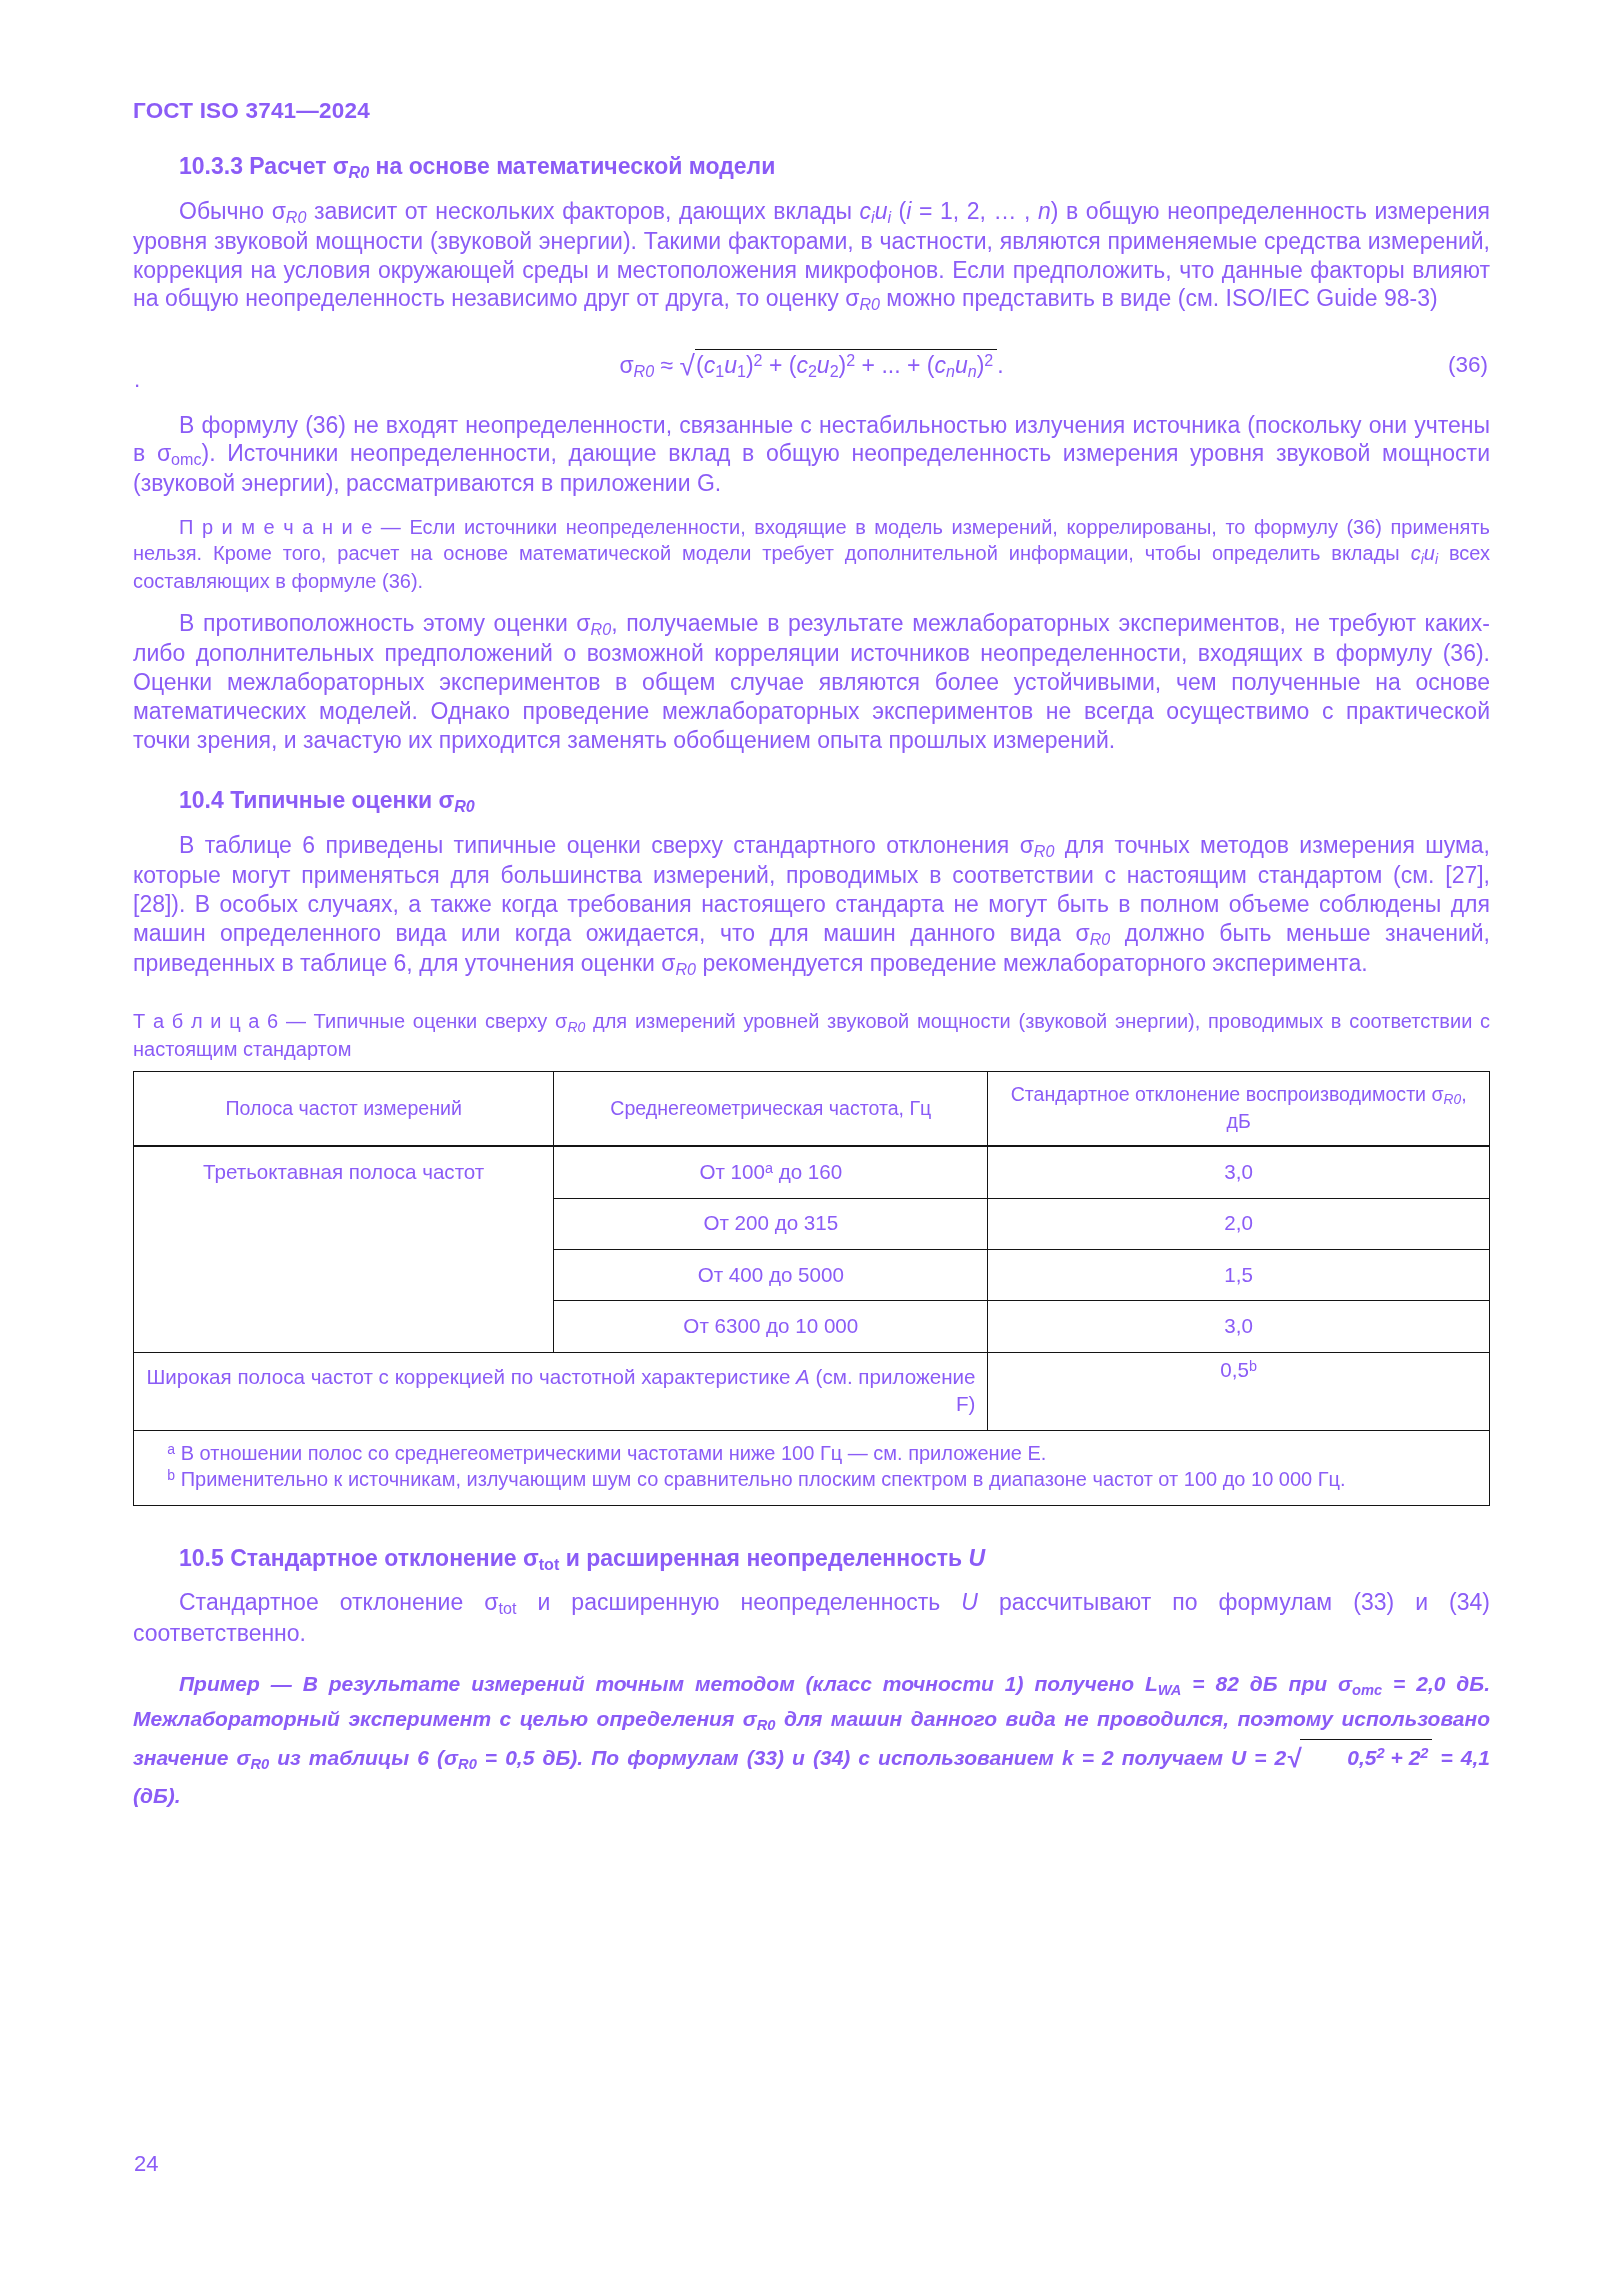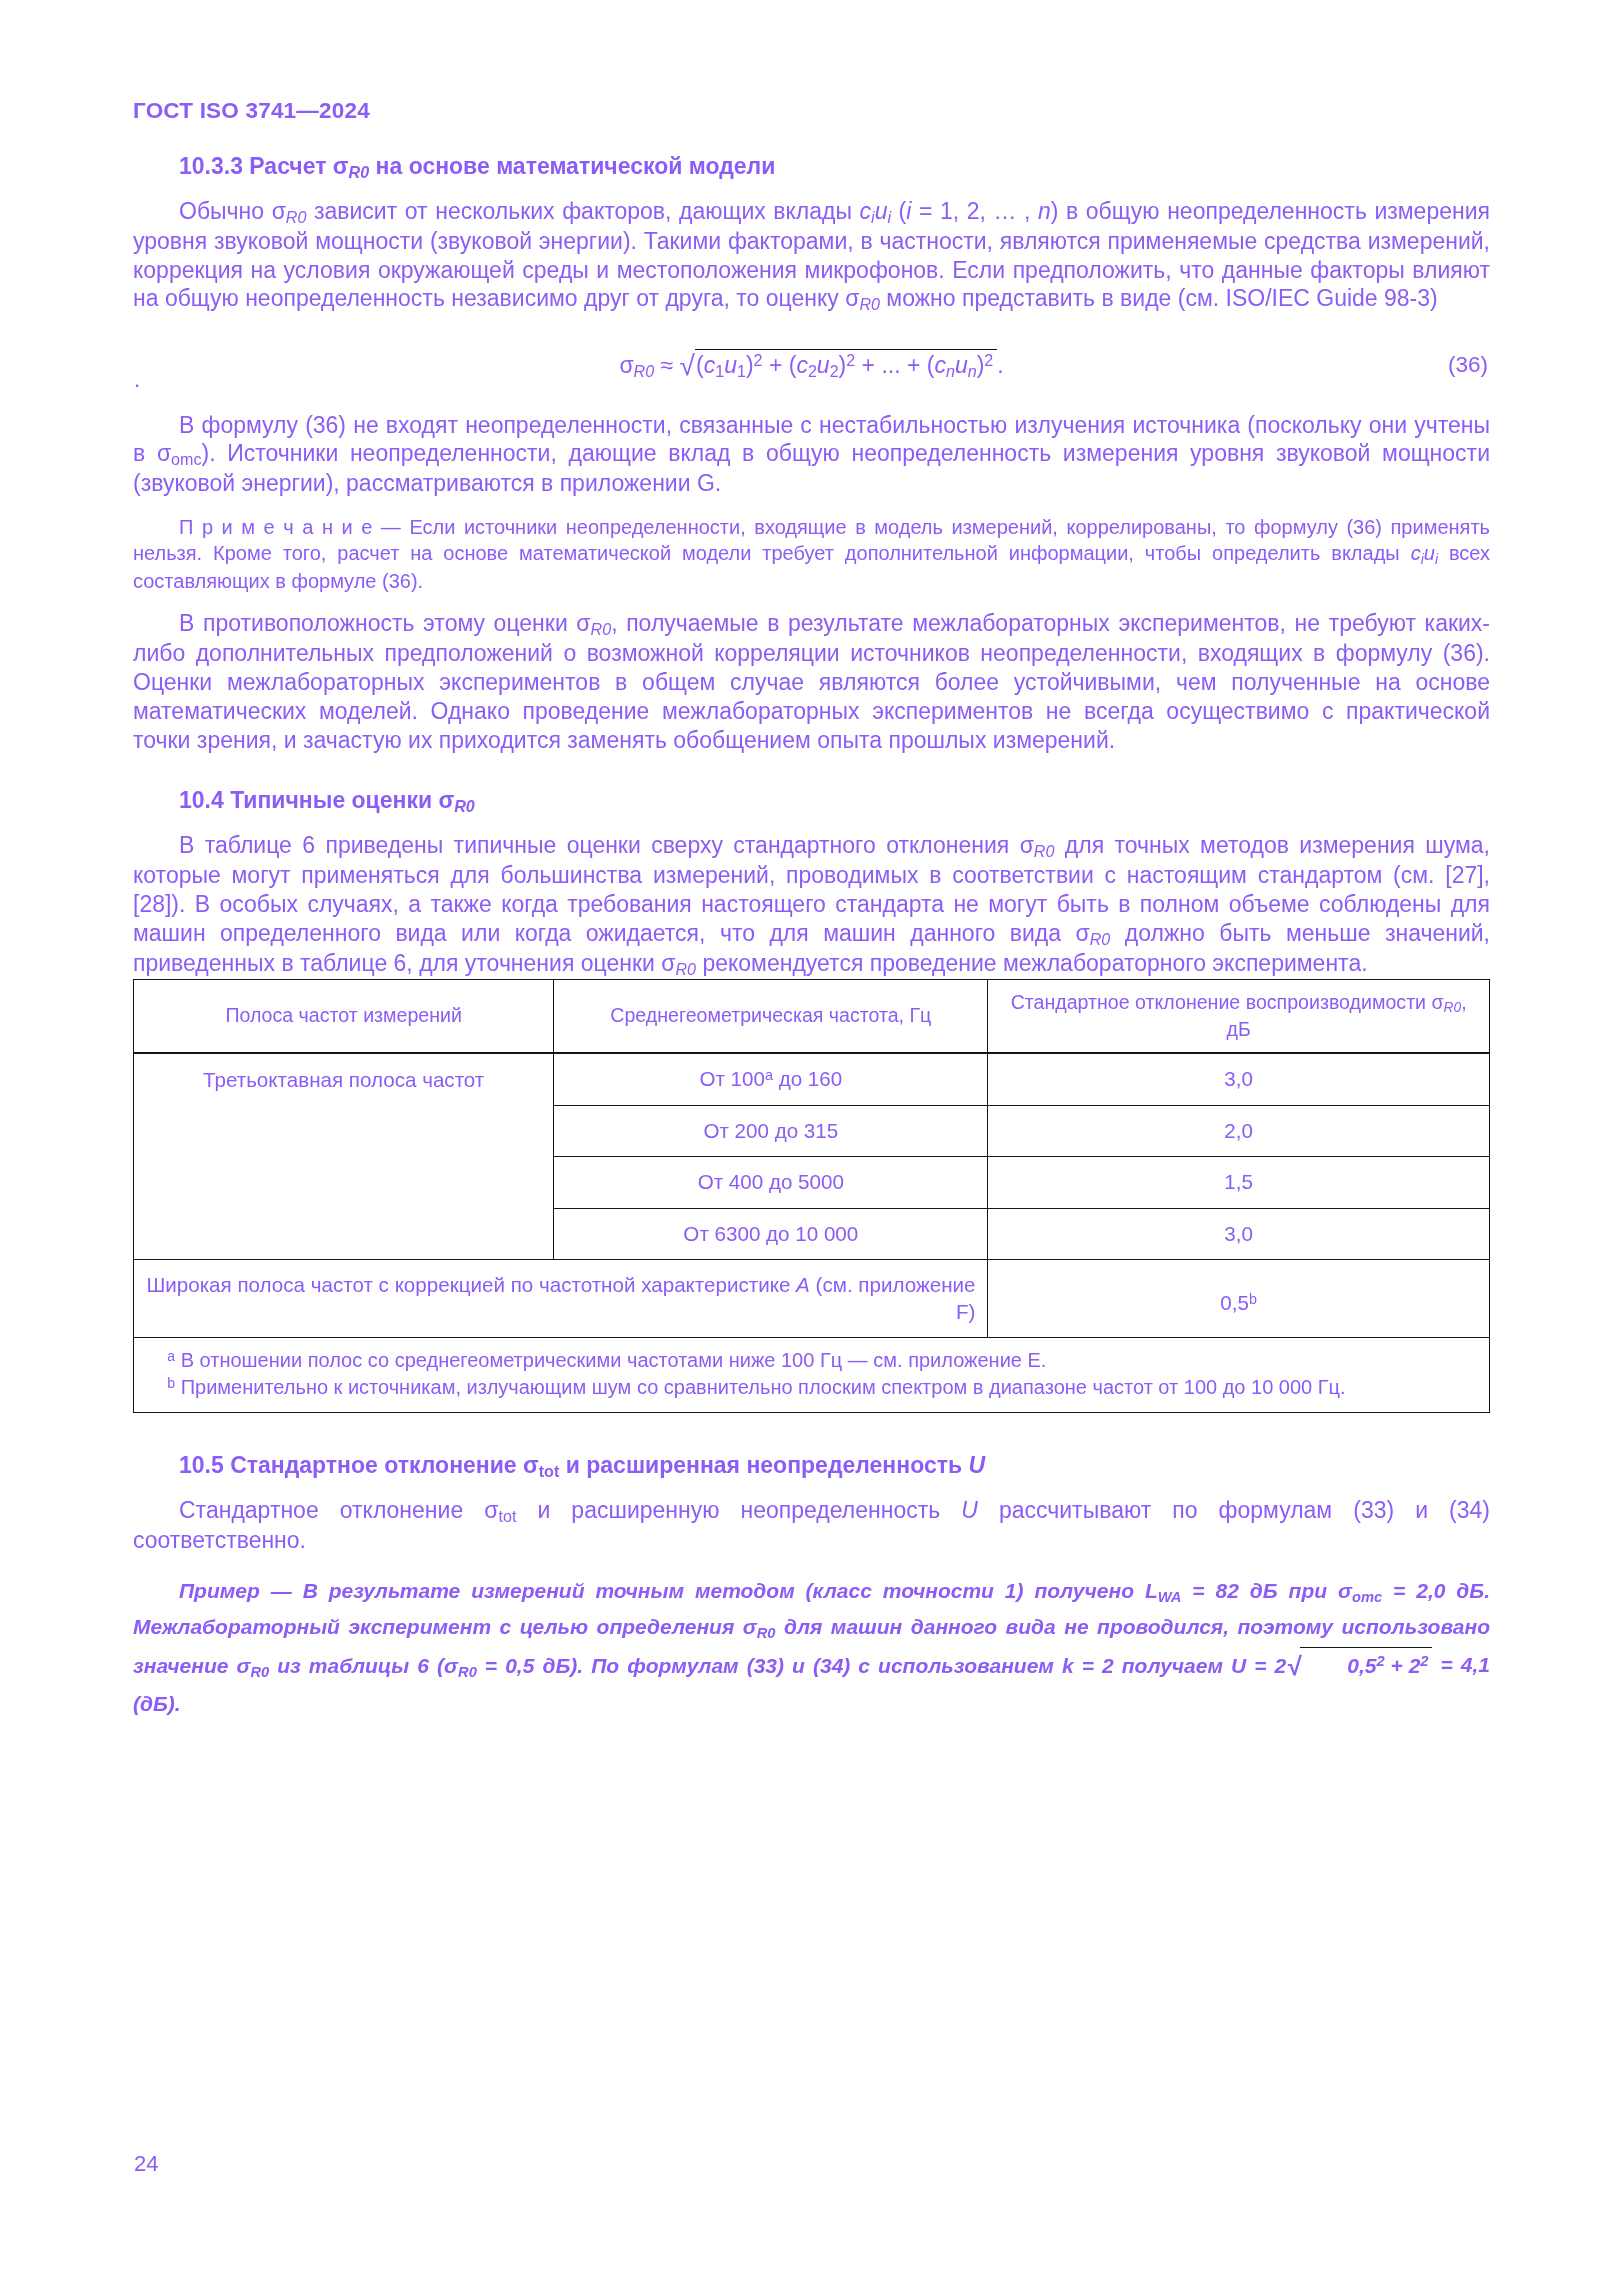--- a/index.html
+++ b/index.html
@@ -32,21 +32,21 @@
   .t6 .c2{width:32%;}
   .t6 .c3{width:37%;}
   .t6 th,.t6 td{border:1px solid #141414;}
   .t6 thead th{
     border-bottom:2.9px double #141414;font-weight:400;font-size:19.6px;line-height:1.3;
     padding:9.8px 11.8px;text-align:center;vertical-align:middle;
   }
   .t6 td{padding:11.8px 11.8px;text-align:center;vertical-align:middle;line-height:1.3;}
   .t6 td.band{text-align:center;vertical-align:top;padding-top:12.7px;}
   .t6 td.wide-label{text-align:right;vertical-align:top;}
-  .t6 td.val-top{vertical-align:top;padding-top:30px;}
+  .t6 td.val-top{vertical-align:top;padding-top:4px;}
   .t6 .fn-cell{padding:8.8px 13.7px 11.8px;text-align:left;vertical-align:top;}
   .fn{font-size:20px;line-height:1.32;text-indent:19.6px;text-align:justify;margin:0;}
   .example{
     font-size:21px;font-weight:700;font-style:italic;line-height:1.62;
     text-align:justify;text-indent:46px;margin:19.6px 0 0;
   }
   .after-table{margin-top:5.9px;}
   .page-number{position:absolute;left:134px;bottom:116px;font-size:22px;}
 </style>
 </head>
@@ -66,20 +66,21 @@
       <span class="formula-num">(36)</span>
     </div>
 
     <p class="body"><span>В формулу (36) не входят неопределенности, связанные с нестабильностью излучения источника (поскольку они учтены в σ</span><span class="sub">omc</span><span>). Источники неопределенности, дающие вклад в общую неопределенность измерения уровня звуковой мощности (звуковой энергии), рассматриваются в приложении G.</span></p>
     <p class="note"><span>П р и м е ч а н и е — Если источники неопределенности, входящие в модель измерений, коррелированы, то формулу (36) применять нельзя. Кроме того, расчет на основе математической модели требует дополнительной информации, чтобы определить вклады </span><span class="i">c</span><span class="sub i">i</span><span class="i">u</span><span class="sub i">i</span><span> всех составляющих в формуле (36).</span></p>
     <p class="body"><span>В противоположность этому оценки σ</span><span class="sub i">R0</span><span>, получаемые в результате межлабораторных экспериментов, не требуют каких-либо дополнительных предположений о возможной корреляции источников неопределенности, входящих в формулу (36). Оценки межлабораторных экспериментов в общем случае являются более устойчивыми, чем полученные на основе математических моделей. Однако проведение межлабораторных экспериментов не всегда осуществимо с практической точки зрения, и зачастую их приходится заменять обобщением опыта прошлых измерений.</span></p>
 
     <h3 class="heading h104"><span>10.4 Типичные оценки σ</span><span class="sub i">R0</span></h3>
     <p class="body"><span>В таблице 6 приведены типичные оценки сверху стандартного отклонения σ</span><span class="sub i">R0</span><span> для точных методов измерения шума, которые могут применяться для большинства измерений, проводимых в соответствии с настоящим стандартом (см. [27], [28]). В особых случаях, а также когда требования настоящего стандарта не могут быть в полном объеме соблюдены для машин определенного вида или когда ожидается, что для машин данного вида σ</span><span class="sub i">R0</span><span> должно быть меньше значений, приведенных в таблице 6, для уточнения оценки σ</span><span class="sub i">R0</span><span> рекомендуется проведение межлабораторного эксперимента.</span></p>
 
+    <p class="table-caption"><span>Т а б л и ц а 6 — Типичные оценки сверху σ</span><span class="sub i">R0</span><span> для измерений уровней звуковой мощности (звуковой энергии), проводимых в соответствии с настоящим стандартом</span></p>
 
     <table class="t6">
       <colgroup>
         <col class="c1">
           <col class="c2">
           <col class="c3">
       </colgroup>
       <thead>
         <tr>
           <th>Полоса частот измерений</th>

